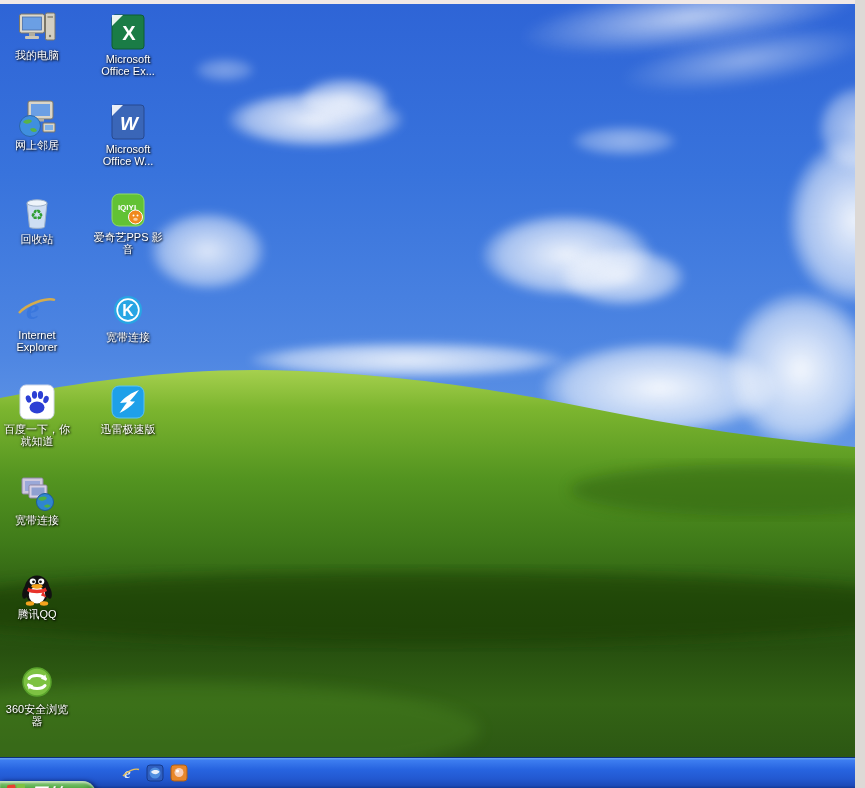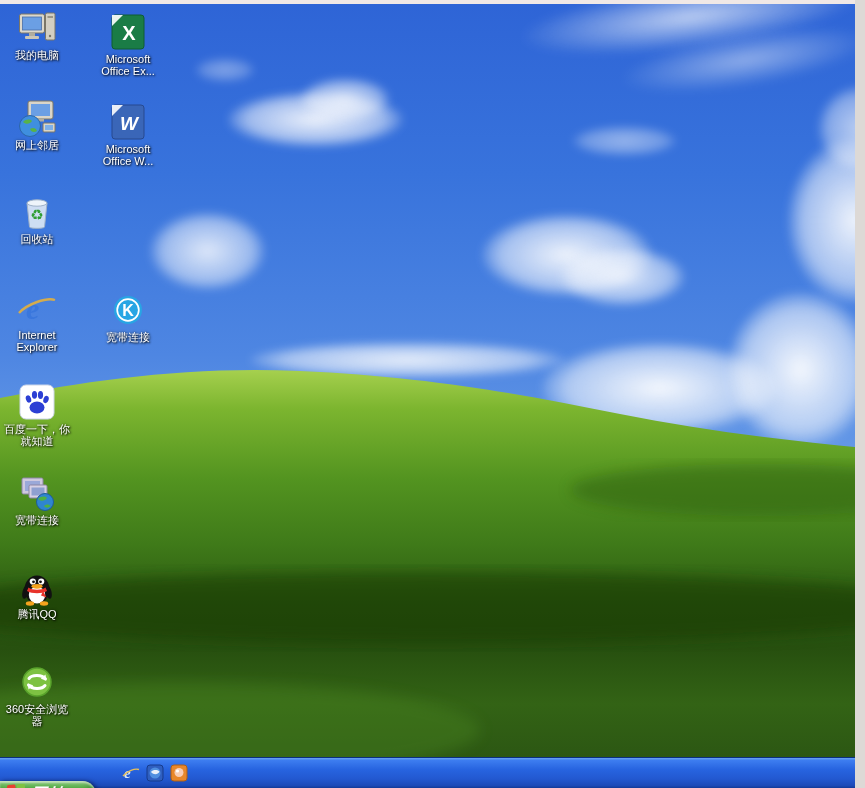--- a/index.html
+++ b/index.html
@@ -217,32 +217,55 @@
       <svg viewBox="0 0 40 40">
         <rect x="4" y="3" width="32" height="34" rx="3" fill="#3a66b8" stroke="#27498f"></rect>
         <polygon points="4,3 15,3 4,14" fill="#eaeef6"></polygon>
         <text x="21" y="28" text-anchor="middle" font-size="19" font-weight="bold" font-style="italic" fill="#fff">W</text>
       </svg>
     </span>
     <div class="icon-label">Microsoft
 Office W...</div>
   </div>
 
+  <div class="desktop-icon" style="left:85px;top:190px">
+    <span class="icon-art">
+      <svg viewBox="0 0 40 40">
+        <rect x="4" y="4" width="32" height="32" rx="7" fill="#62c234" stroke="#8fdc66"></rect>
+        <text x="19" y="20" text-anchor="middle" font-size="8" font-weight="bold" fill="#fff">iQIYI</text>
+        <circle cx="27.5" cy="27" r="7" fill="#f08a1d" stroke="#fff"></circle>
+        <circle cx="25.5" cy="25.5" r="1" fill="#fff"></circle>
+          <circle cx="29.5" cy="25.5" r="1" fill="#fff"></circle>
+        <ellipse cx="27.5" cy="29.3" rx="2.3" ry="1.5" fill="#fbd0a0"></ellipse>
+      </svg>
+    </span>
+    <div class="icon-label">爱奇艺PPS 影
+音</div>
+  </div>
 
   <div class="desktop-icon" style="left:85px;top:290px">
     <span class="icon-art">
       <svg viewBox="0 0 40 40">
         <circle cx="20" cy="20" r="14" fill="#28a5e4"></circle>
         <circle cx="20" cy="20" r="10.8" fill="none" stroke="#fff" stroke-width="1.7"></circle>
         <text x="20" y="26" text-anchor="middle" font-size="16" font-weight="bold" fill="#fff">K</text>
       </svg>
     </span>
     <div class="icon-label">宽带连接</div>
   </div>
 
+  <div class="desktop-icon" style="left:85px;top:382px">
+    <span class="icon-art">
+      <svg viewBox="0 0 40 40">
+        <rect x="4" y="4" width="32" height="32" rx="7" fill="#1ea0e9" stroke="#5cc3f5"></rect>
+        <path d="M31 8 C23 11 17 15 12 21 C14.5 20.5 16.5 20.3 19 20.5 C16.5 23.5 14.5 26.5 11.5 31 C17.5 28 23 24.5 27 19.5 C25 19.6 23.5 19.4 22 19 C25 15.5 28 12 31 8 Z" fill="#fff"></path>
+      </svg>
+    </span>
+    <div class="icon-label">迅雷极速版</div>
+  </div>
 
   <div class="taskbar">
     <div class="start-button">
       <span>
         <svg width="19" height="17" viewBox="0 0 18 16">
           <g transform="skewY(-5)">
             <rect x="0" y="1" width="8" height="7" rx="1.5" fill="#e8402f"></rect>
             <rect x="9" y="1" width="8" height="7" rx="1.5" fill="#7fc242"></rect>
             <rect x="0" y="9" width="8" height="7" rx="1.5" fill="#3a6fd8"></rect>
             <rect x="9" y="9" width="8" height="7" rx="1.5" fill="#f3b61f"></rect>

